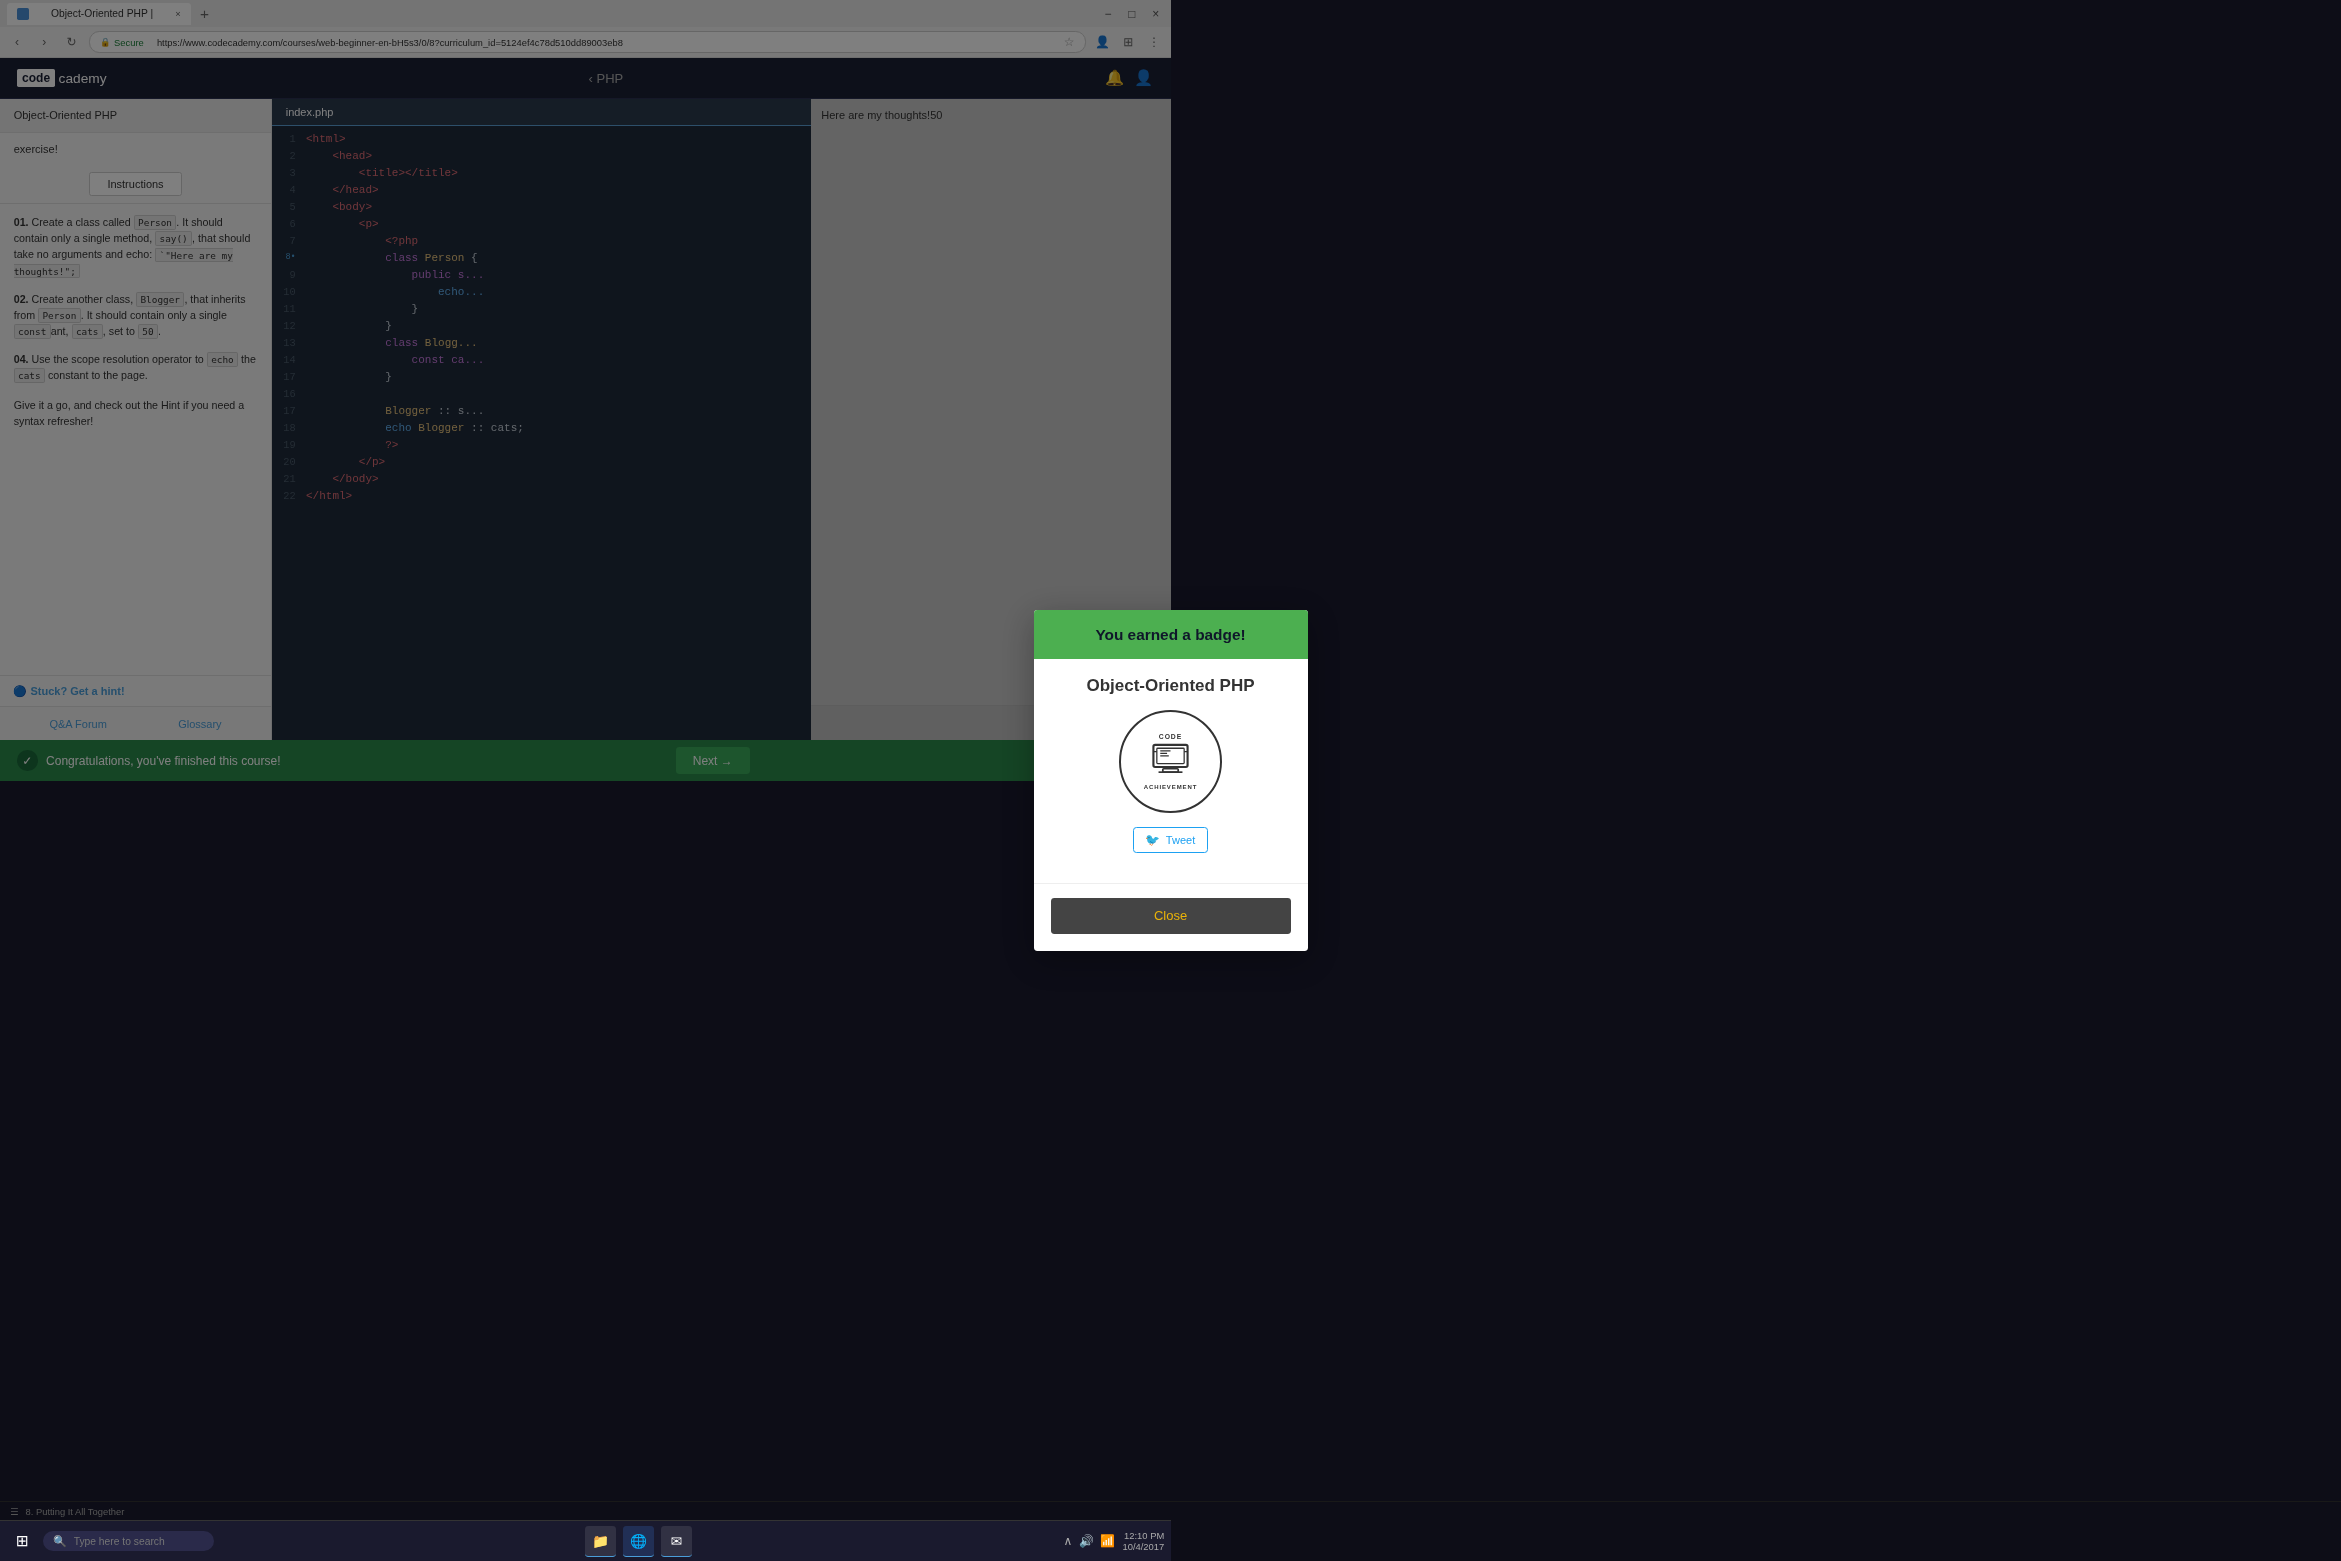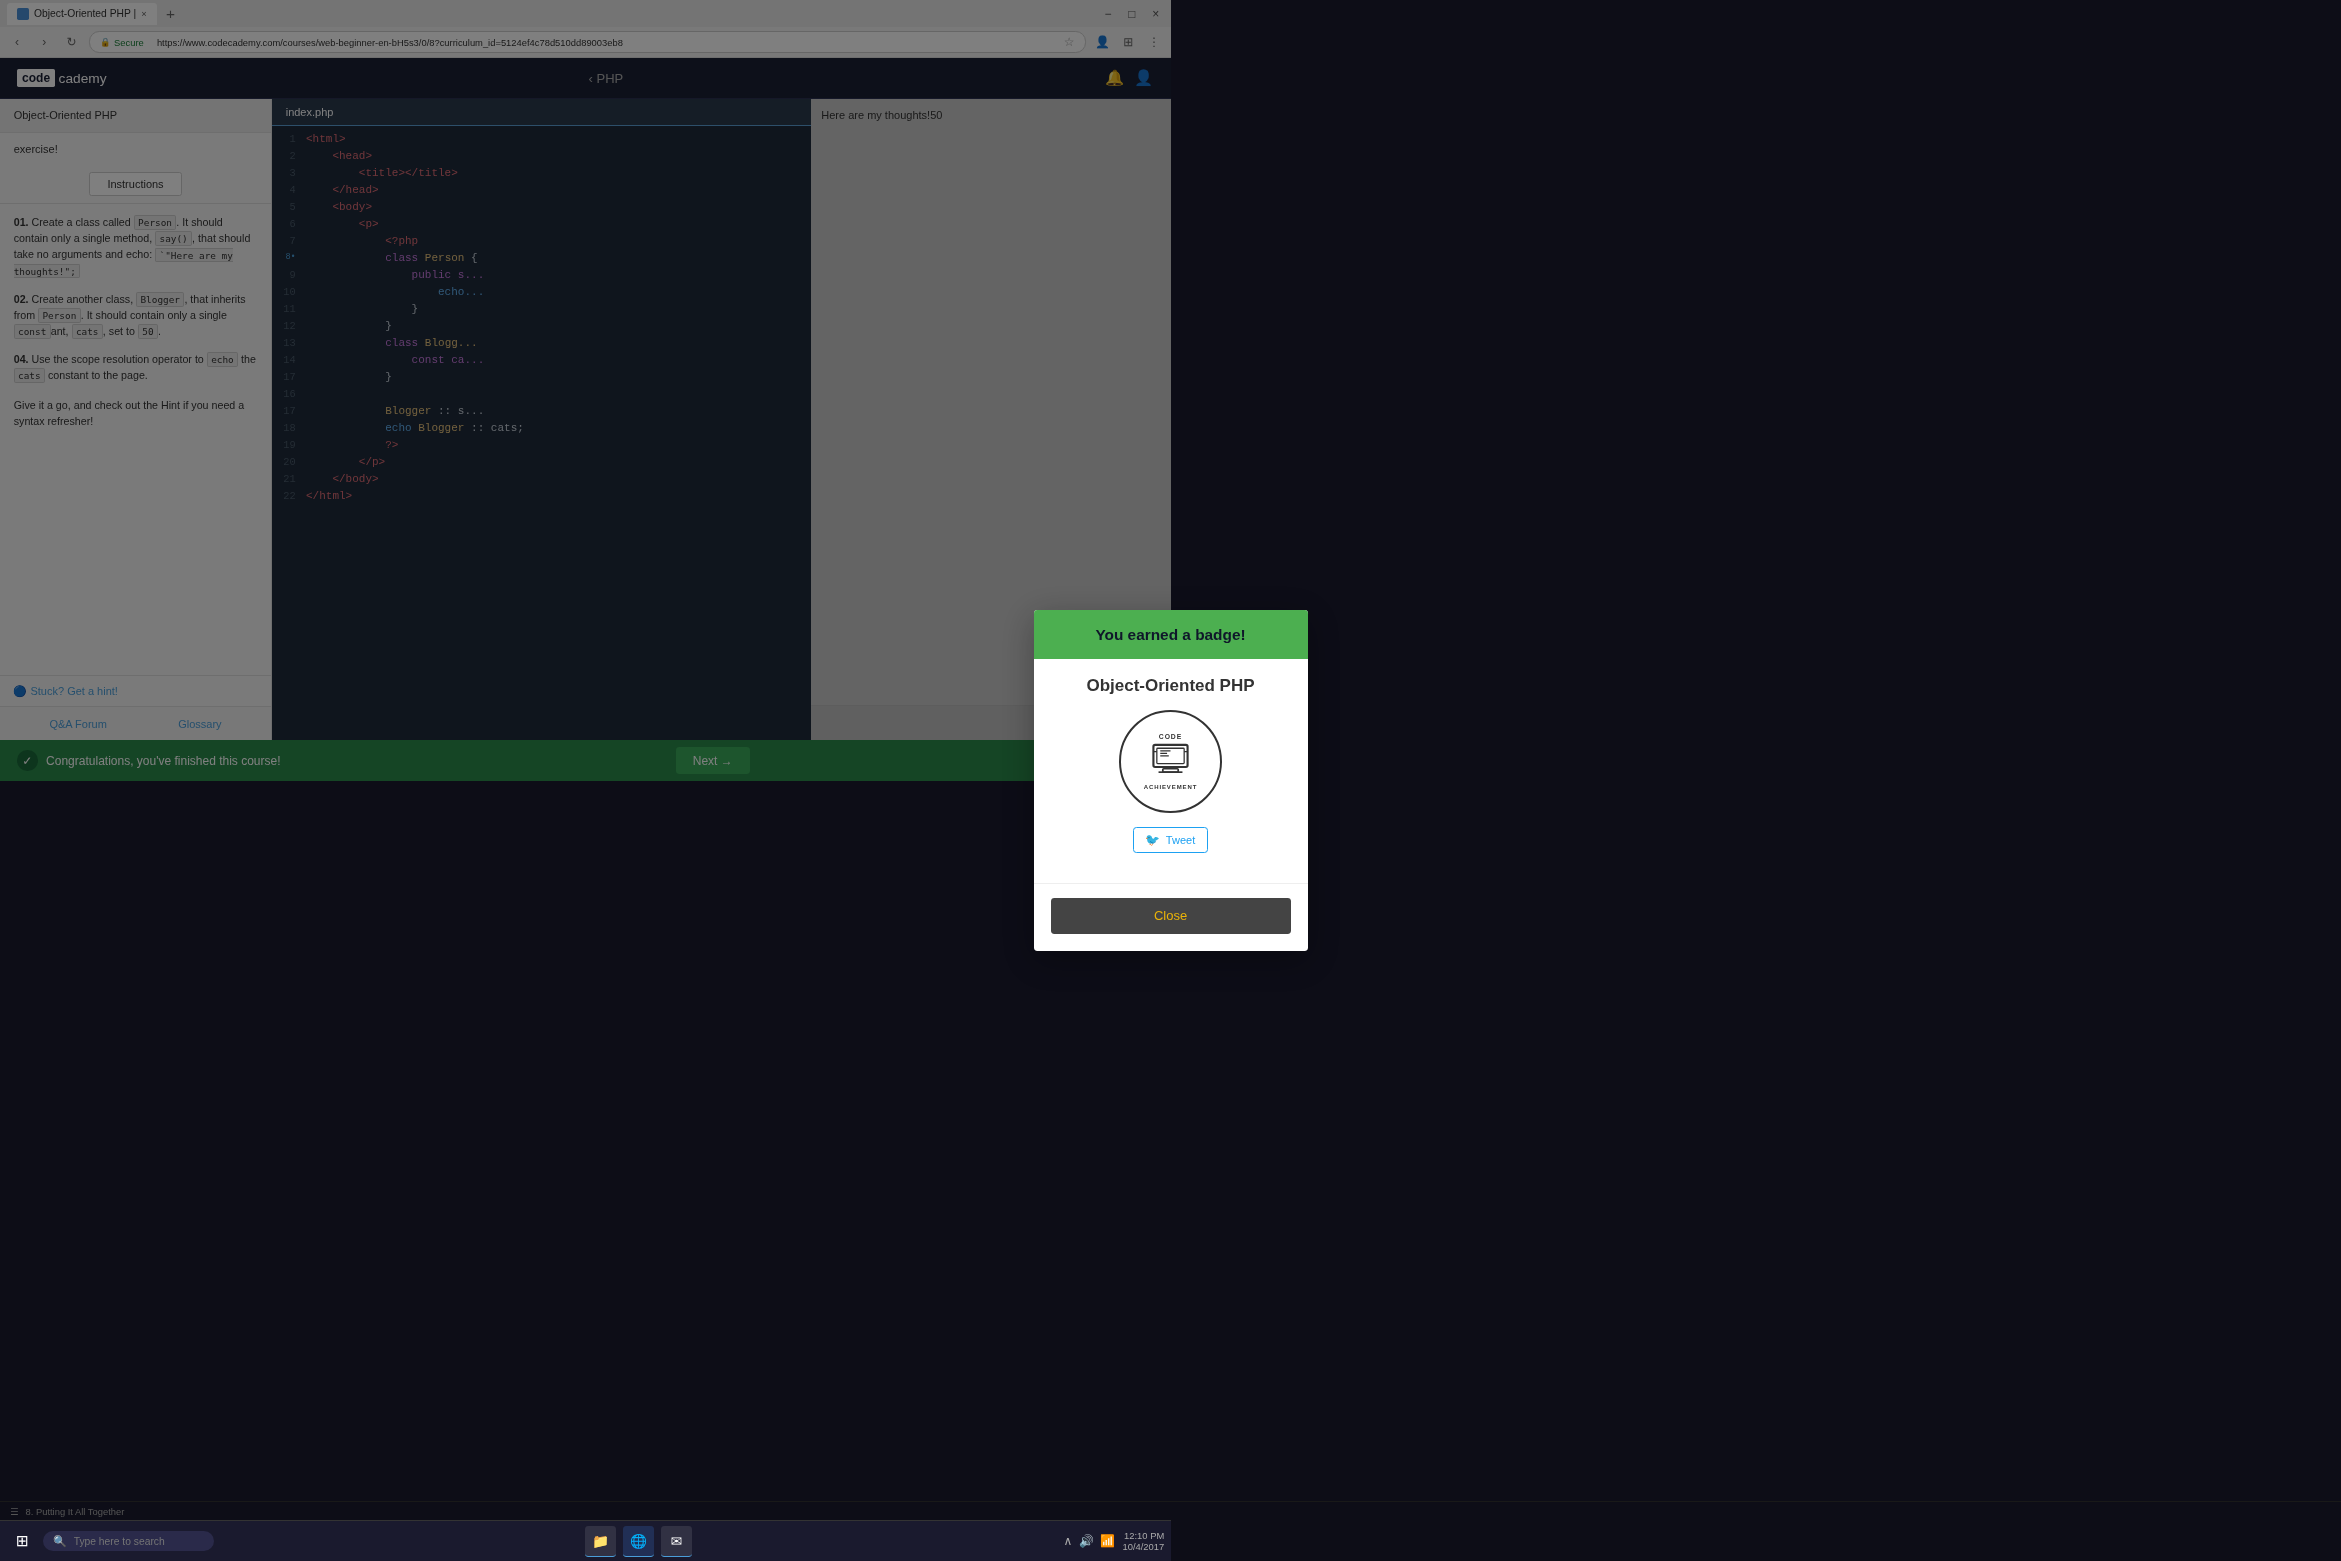--- a/index.html
+++ b/index.html
@@ -2,21 +2,21 @@
 <html style="font-size:13.7px"><head>
   <meta charset="utf-8">
   <style>
     * { margin: 0; padding: 0; box-sizing: border-box; }
     body { font-family: 'Segoe UI', Arial, sans-serif; font-size: 11px; background: #1a1a2e; overflow: hidden; width: 1171px; height: 781px; }
 
     
     .browser-chrome { background: #f2f2f2; width: 100%; }
     .browser-titlebar { display: flex; align-items: center; justify-content: space-between; padding: 3.4px 6.8px; background: #e8e8e8; height: 27px; }
     .browser-tabs { display: flex; align-items: center; gap: 3.4px; }
-    .browser-tab { display: flex; align-items: center; gap: 5px; background: #fff; padding: 3.4px 10.3px; border-radius: 3.4px 3.4px 0 0; font-size: 10.3px; color: #333; height: 22px; min-width: 137px; }
+    .browser-tab { display: flex; align-items: center; gap: 22px; background: #fff; padding: 3.4px 10.3px; border-radius: 3.4px 3.4px 0 0; font-size: 10.3px; color: #333; height: 22px; min-width: 137px; }
     .browser-tab-favicon { width: 12px; height: 12px; background: #4a90d9; border-radius: 1.7px; }
     .browser-tab-close { margin-left: auto; color: #666; cursor: pointer; font-size: 9.4px; }
     .browser-win-controls { display: flex; gap: 6.8px; }
     .win-btn { width: 17px; height: 17px; display: flex; align-items: center; justify-content: center; font-size: 12px; color: #555; cursor: pointer; }
 
     .browser-navbar { display: flex; align-items: center; gap: 6.8px; padding: 3.4px 6.8px; background: #f2f2f2; height: 31px; border-bottom: 0.9px solid #ddd; }
     .nav-btn { width: 20.5px; height: 20.5px; display: flex; align-items: center; justify-content: center; color: #666; font-size: 12px; cursor: pointer; border-radius: 50%; }
     .secure-badge { display: flex; align-items: center; gap: 3.4px; color: #1a7f37; font-size: 9.4px; }
     .lock-icon { font-size: 8.6px; }
     .url-bar { flex: 1; background: #fff; border: 0.9px solid #ccc; border-radius: 10.3px; padding: 2.6px 10.3px; font-size: 10.3px; color: #333; display: flex; align-items: center; gap: 5.1px; height: 22px; }
@@ -43,21 +43,21 @@
     
     .left-panel { width: 272px; background: #f5f5f5; display: flex; flex-direction: column; border-right: 0.9px solid #ddd; flex-shrink: 0; }
     .exercise-title { background: #e8e8e8; padding: 10.3px 13.7px; font-size: 11px; color: #333; font-weight: 500; border-bottom: 0.9px solid #ddd; }
     .exercise-subtitle { padding: 10.3px 13.7px; font-size: 11px; color: #333; }
     .instructions-tab { display: flex; justify-content: center; padding: 6.8px 13.7px; border-bottom: 0.9px solid #ddd; }
     .instructions-btn { background: #fff; border: 0.9px solid #ccc; padding: 5.1px 17px; font-size: 11px; color: #333; cursor: pointer; border-radius: 2.6px; }
     .instructions-content { padding: 10.3px 13.7px; flex: 1; overflow-y: auto; font-size: 10.7px; line-height: 1.5; color: #333; }
     .step { margin-bottom: 12px; }
     .step-num { font-weight: bold; color: #333; }
     .inline-code { background: #e8e8e8; border: 0.9px solid #ccc; border-radius: 1.7px; padding: 0.9px 3.4px; font-family: monospace; font-size: 9.4px; color: #333; }
-    .hint-section { padding: 8.6px 13.7px; border-top: 0.9px solid #ddd; }
+    .hint-section { padding: 8.6px 13.7px; border-top: 0.9px solid #ddd; font-weight: bold; }
     .stuck-link { color: #4a9eda; font-size: 11px; }
     .bottom-links { display: flex; justify-content: space-around; padding: 10.3px 13.7px; border-top: 0.9px solid #ddd; background: #f0f0f0; }
     .bottom-link { color: #4a9eda; font-size: 11px; cursor: pointer; }
 
     
     .code-editor { flex: 1; display: flex; flex-direction: column; background: #1e2a3a; }
     .editor-tab { background: #2a3a4d; padding: 6.8px 13.7px; font-size: 11px; color: #aaa; border-bottom: 0.9px solid #162030; display: flex; align-items: center; }
     .editor-tab.active { color: #fff; border-bottom: 1.7px solid #5a9fd4; }
     .code-area { flex: 1; overflow-y: auto; padding: 6.8px 0; font-family: 'Courier New', monospace; font-size: 11px; }
     .code-line { display: flex; min-height: 17px; align-items: flex-start; padding: 0.9px 0; }

